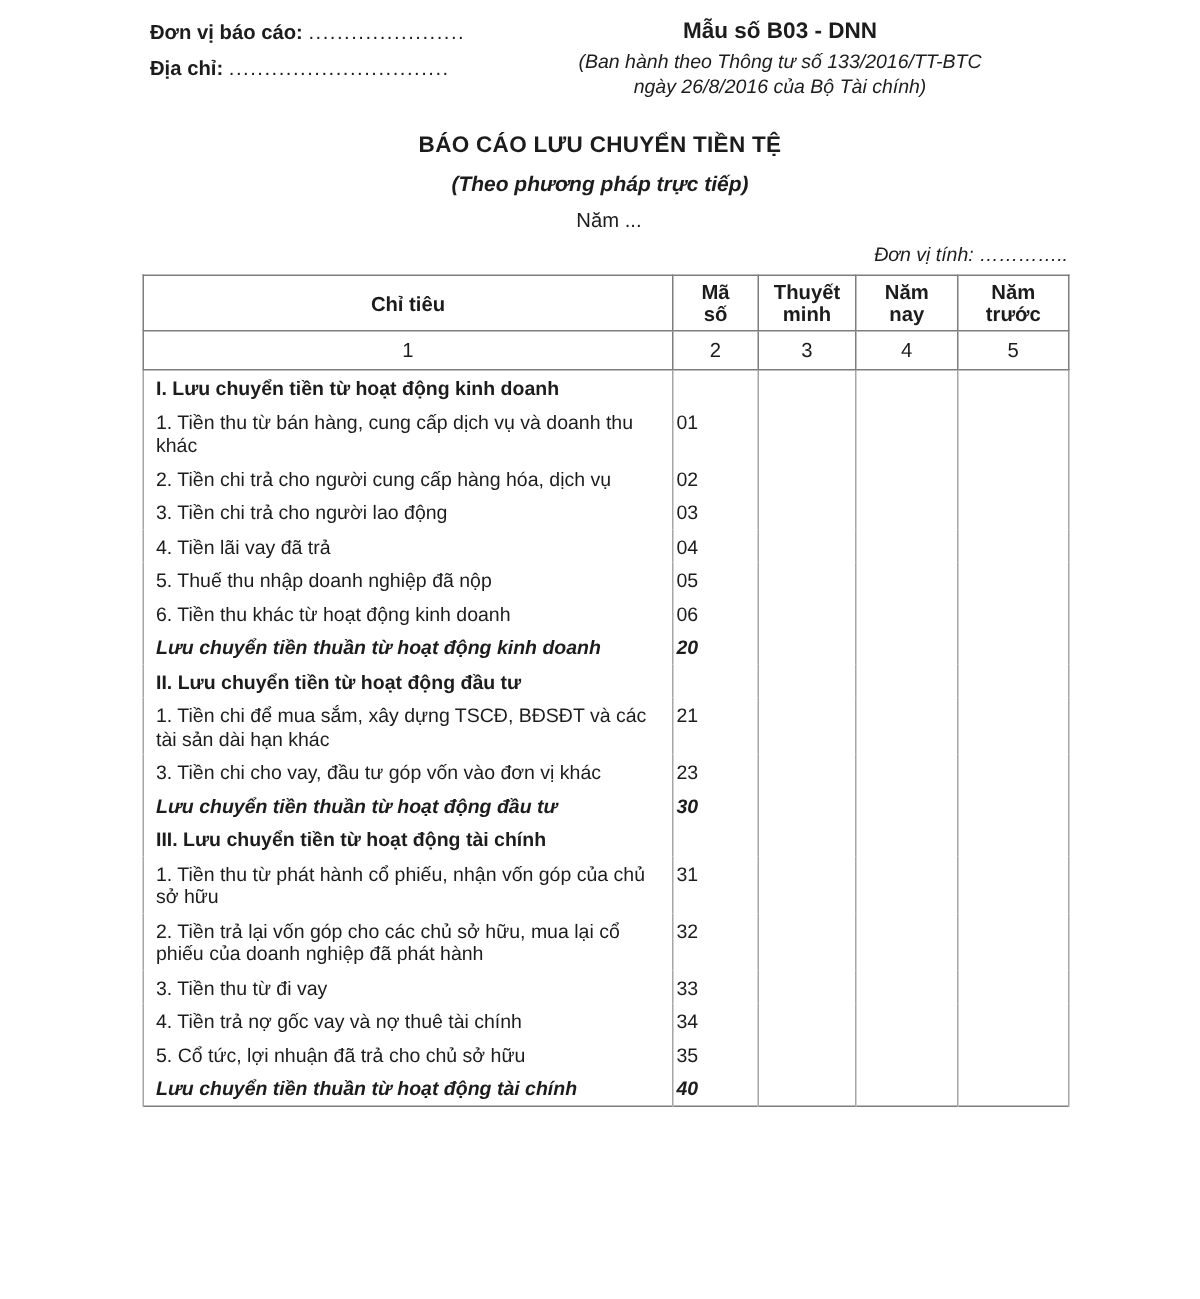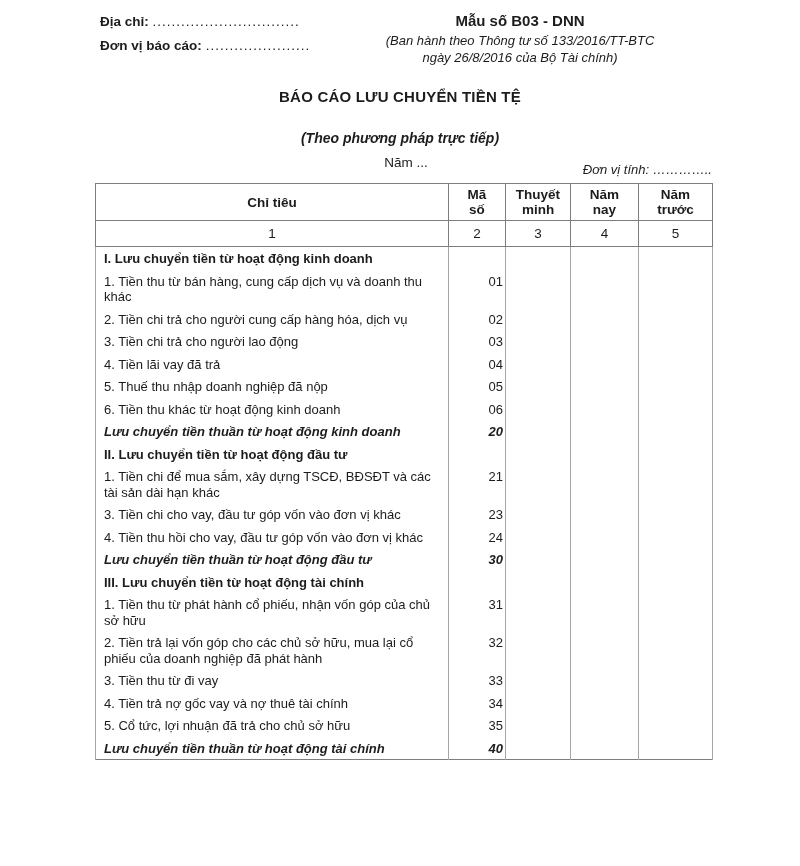--- a/index.html
+++ b/index.html
@@ -21,21 +21,21 @@
   .hdr-right {
     position: absolute; left: 370px; top: 12px; width: 300px;
     text-align: center; font-size: 13px; line-height: 17px;
   }
   .hdr-right .form-no { font-weight: bold; font-size: 15px; margin-bottom: 3px; }
   .hdr-right .issue { font-style: italic; }
 
   
   .title-block { position: absolute; left: 0; top: 88px; width: 800px; text-align: center; }
   .title-main { font-weight: bold; font-size: 15px; letter-spacing: .2px; }
-  .title-sub  { font-weight: bold; font-style: italic; font-size: 14px; margin-top: 25px; }
+  .title-sub  { font-weight: bold; font-style: italic; font-size: 14px; margin-top: 9px; }
   .title-year { font-size: 13.5px; margin-top: 9px; padding-left: 12px; }
 
   .unit-line {
     position: absolute; left: 95px; top: 162px; width: 617px;
     text-align: right; font-style: italic; font-size: 13px;
   }
 
   
   .cf-table {
     position: absolute; left: 95px; top: 183px;
@@ -50,38 +50,38 @@
   .cf-table thead td.numrow {
     text-align: center; font-size: 13.5px; font-weight: normal;
     padding: 2px; height: 21px; vertical-align: middle;
   }
   .cf-table tbody td {
     border-left: 1px solid #a6a6a6; border-right: 1px solid #a6a6a6;
     border-top: none; border-bottom: none;
     font-size: 13px; line-height: 15.5px; vertical-align: top;
     padding: 4px 6px 3px 8px;
   }
-  .cf-table tbody td.c-code { text-align: right; padding-left: 2px; padding-right: 2px; }
+  .cf-table tbody td.c-code { text-align: left; padding-left: 2px; padding-right: 2px; }
   .cf-table tbody tr.section td.c-label { font-weight: bold; }
   .cf-table tbody tr.total td.c-label,
   .cf-table tbody tr.total td.c-code { font-weight: bold; font-style: italic; }
 </style>
 </head>
 <body>
 
 <div class="page">
 
   <div class="hdr-left">
     <div class="line">
+      <span class="lbl">Đơn vị báo cáo:</span>
+      <span class="blank">......................</span>
+    </div>
+    <div class="line">
       <span class="lbl">Địa chỉ:</span>
       <span class="blank">...............................</span>
-    </div>
-    <div class="line">
-      <span class="lbl">Đơn vị báo cáo:</span>
-      <span class="blank">......................</span>
     </div>
   </div>
 
   <div class="hdr-right">
     <div class="form-no">Mẫu số B03 - DNN</div>
     <div class="issue">(Ban hành theo Thông tư số 133/2016/TT-BTC</div>
     <div class="issue">ngày 26/8/2016 của Bộ Tài chính)</div>
   </div>
 
   <div class="title-block">
@@ -191,27 +191,20 @@
       <td class="c-empty"></td>
       <td class="c-empty"></td>
     </tr>
         <tr class="item">
       <td class="c-label">3. Tiền chi cho vay, đầu tư góp vốn vào đơn vị khác</td>
       <td class="c-code">23</td>
       <td class="c-empty"></td>
       <td class="c-empty"></td>
       <td class="c-empty"></td>
     </tr>
-        <tr class="item">
-      <td class="c-label">4. Tiền thu hồi cho vay, đầu tư góp vốn vào đơn vị khác</td>
-      <td class="c-code">24</td>
-      <td class="c-empty"></td>
-      <td class="c-empty"></td>
-      <td class="c-empty"></td>
-    </tr>
         <tr class="total">
       <td class="c-label">Lưu chuyển tiền thuần từ hoạt động đầu tư</td>
       <td class="c-code">30</td>
       <td class="c-empty"></td>
       <td class="c-empty"></td>
       <td class="c-empty"></td>
     </tr>
         <tr class="section">
       <td class="c-label">III. Lưu chuyển tiền từ hoạt động tài chính</td>
       <td class="c-code"></td>

